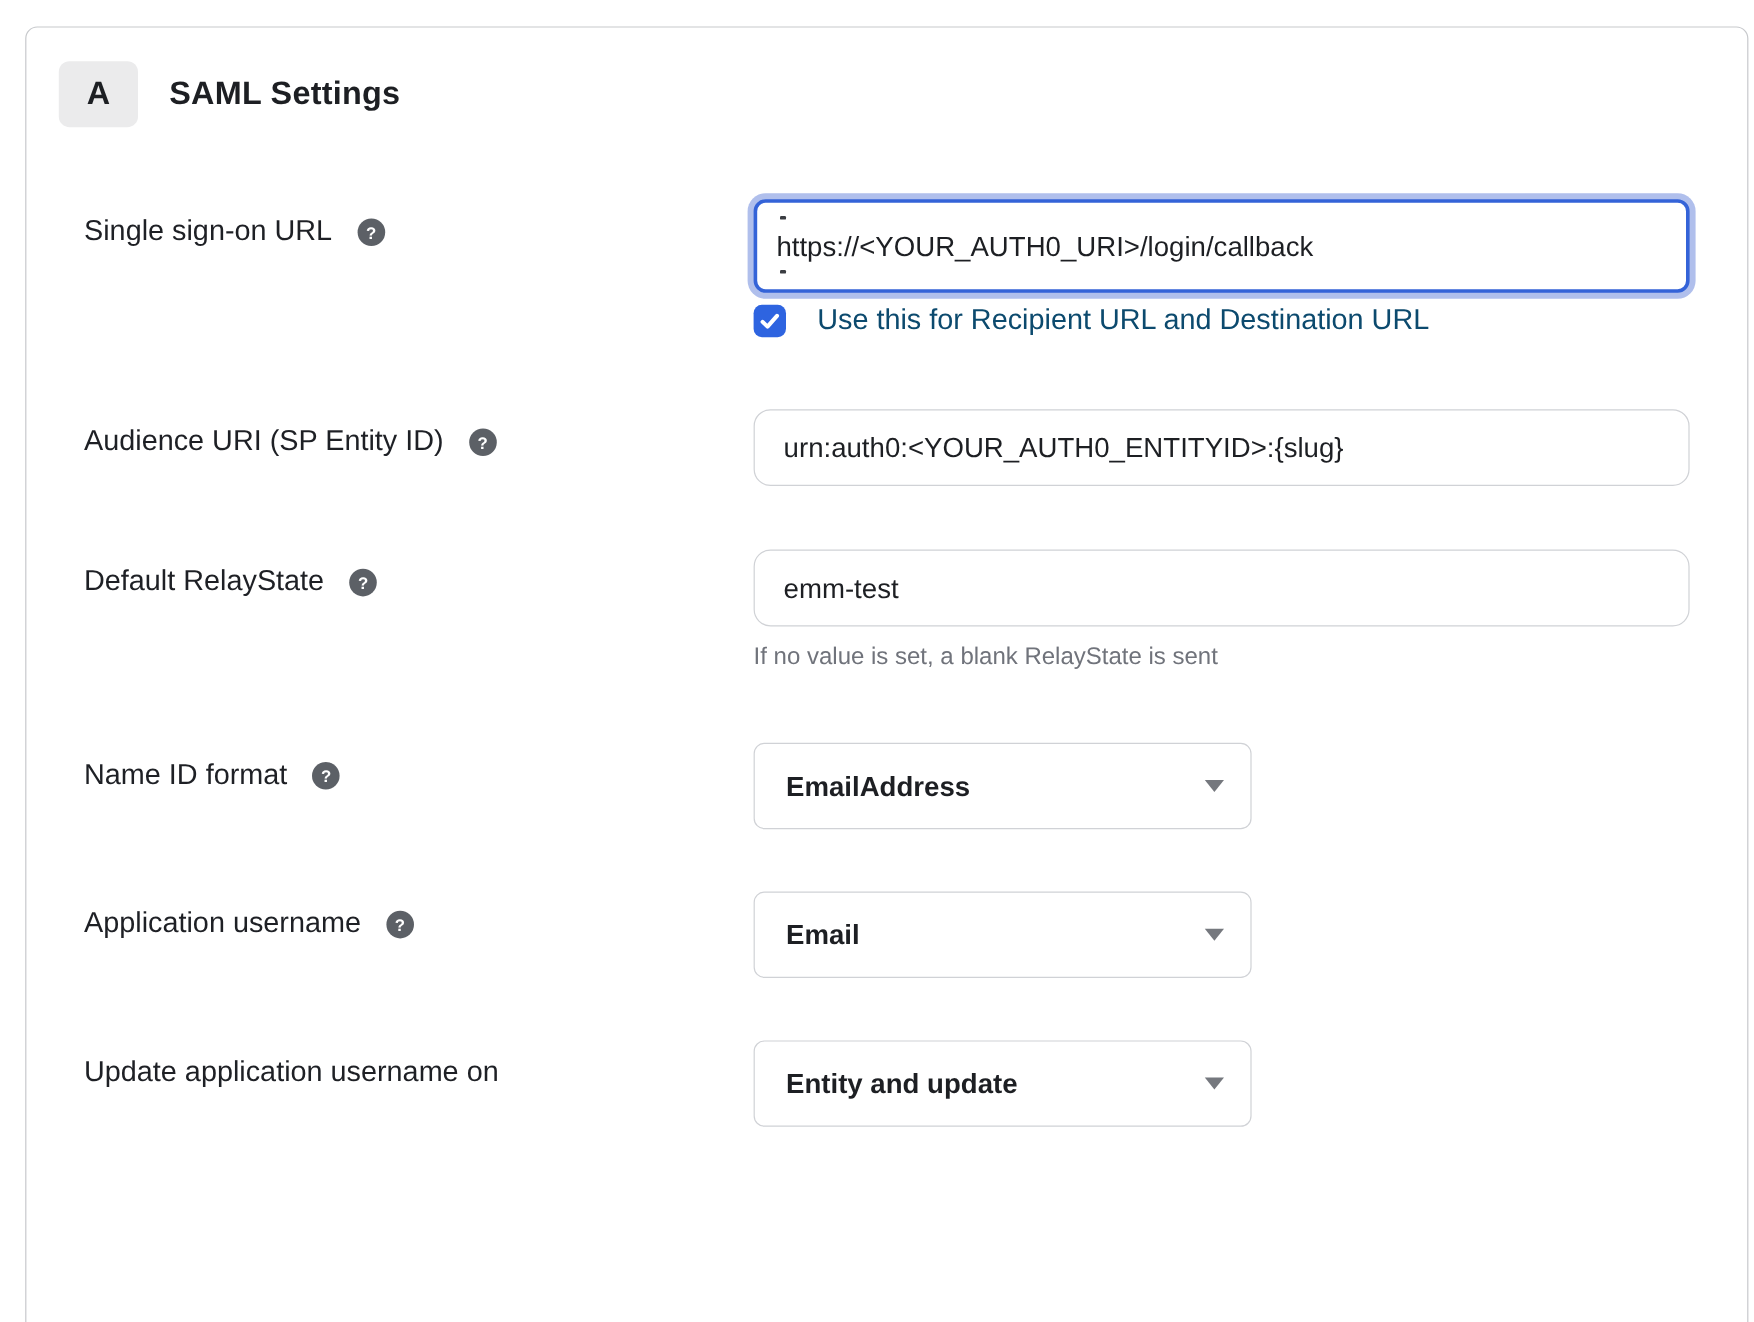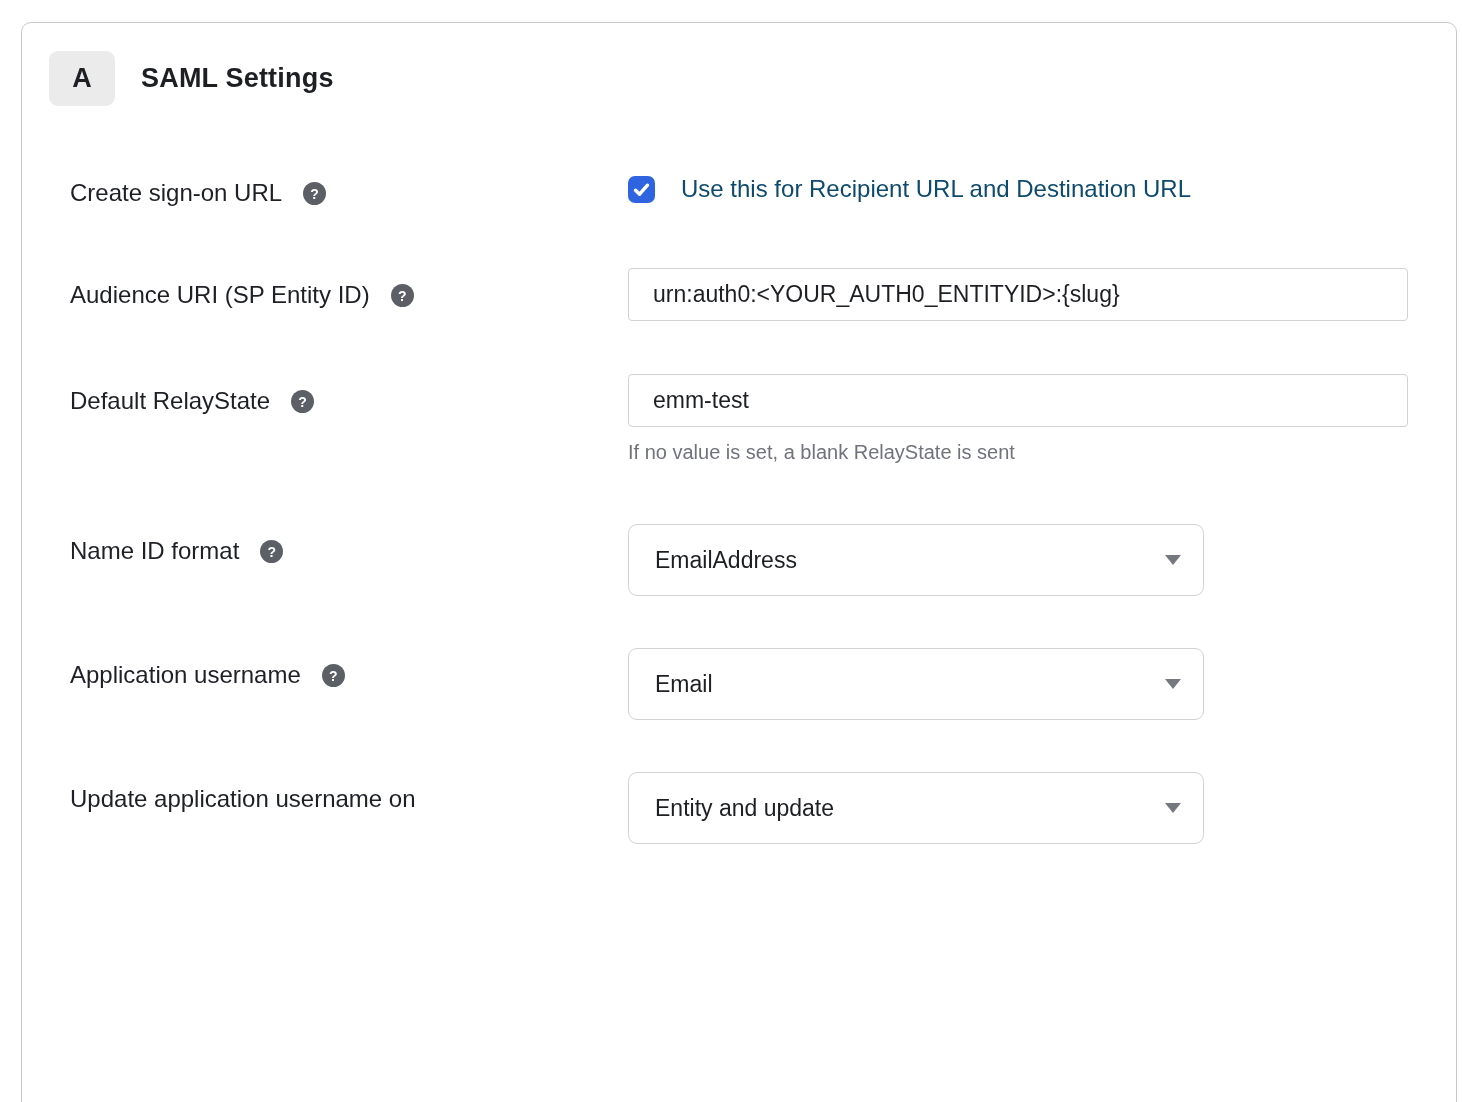--- a/index.html
+++ b/index.html
@@ -57,23 +57,23 @@
     margin-left: 21px; margin-top: 4px;
     background: #5c6066; color: #ffffff;
     border-radius: 50%;
     font-size: 14px; font-weight: bold;
     cursor: pointer;
     flex: 0 0 23px;
   }
   .control-col { flex: 1; }
   
   .text-input {
-    width: 780px; height: 53px;
+    width: 780px; height: 64px;
     border: 1.5px solid #d0d2d6;
-    border-radius: 4px;
+    border-radius: 14px;
     background: #ffffff;
     font-family: "Liberation Sans", sans-serif;
     font-size: 23px; color: #1d1f23;
     padding: 0 24px;
     outline: none;
   }
   .focus-wrap { position: relative; width: 780px; }
   .text-input.focused {
     height: 78px;
     border: 3px solid #3463d8;
@@ -105,28 +105,29 @@
   .checkbox svg { display: block; }
   .checkbox-label { margin-left: 26px; font-size: 24px; color: #0c4a6e; }
   
   .helper-text {
     margin-top: 14px;
     font-size: 20px; color: #70737b;
   }
   
   .dropdown {
     position: relative;
-    width: 576px; height: 72px;
+    width: 415px; height: 72px;
     border: 1.5px solid #d0d2d6;
     border-radius: 9px;
     background: #ffffff;
     display: flex; align-items: center;
     padding: 0 50px 0 26px;
     font-size: 23px; color: #1d1f23;
     cursor: pointer;
+    font-weight: bold;
   }
   .dropdown-arrow {
     position: absolute; right: 22px; top: 50%;
     transform: translateY(-50%);
     width: 0; height: 0;
     border-left: 8px solid transparent;
     border-right: 8px solid transparent;
     border-top: 10px solid #75787e;
   }
 </style>
@@ -138,24 +139,28 @@
   <div class="card-header">
     <div class="badge">A</div>
     <div class="card-title">SAML Settings</div>
   </div>
 
 
   <div class="form">
 
     <div class="row row-m60">
       <div class="label-col">
-        <span class="field-label">Create sign-on URL</span>
-        <span class="help-icon">?</span>
-      </div>
-      <div class="control-col">
+        <span class="field-label">Single sign-on URL</span>
+        <span class="help-icon">?</span>
+      </div>
+      <div class="control-col">
+        <div class="focus-wrap">
+          <input type="text" class="text-input focused" value="https://&lt;YOUR_AUTH0_URI&gt;/login/callback" style="">
+          <span class="ibeam"></span>
+        </div>
         <div class="checkbox-row">
           <span class="checkbox">
             <svg width="19" height="19" viewBox="0 0 19 19">
               <path d="M3.5 10.2 L7.6 14.2 L15.5 5.2" fill="none" stroke="#ffffff" stroke-width="3.4" stroke-linecap="round" stroke-linejoin="round"></path>
             </svg>
           </span>
           <span class="checkbox-label">Use this for Recipient URL and Destination URL</span>
         </div>
       </div>
     </div>

